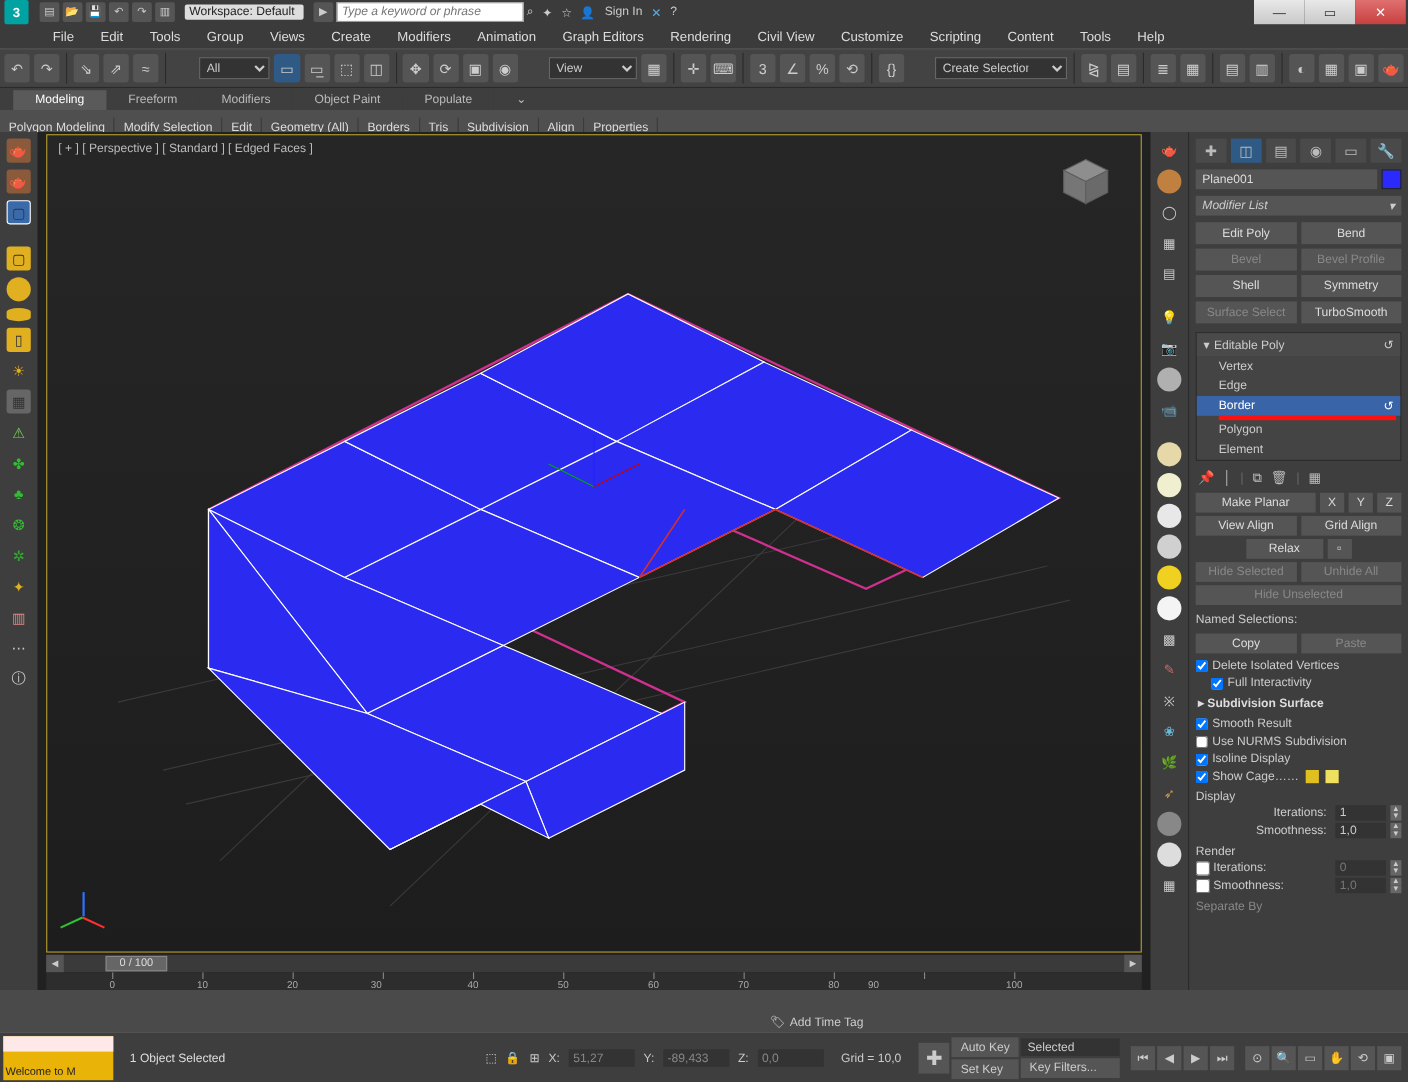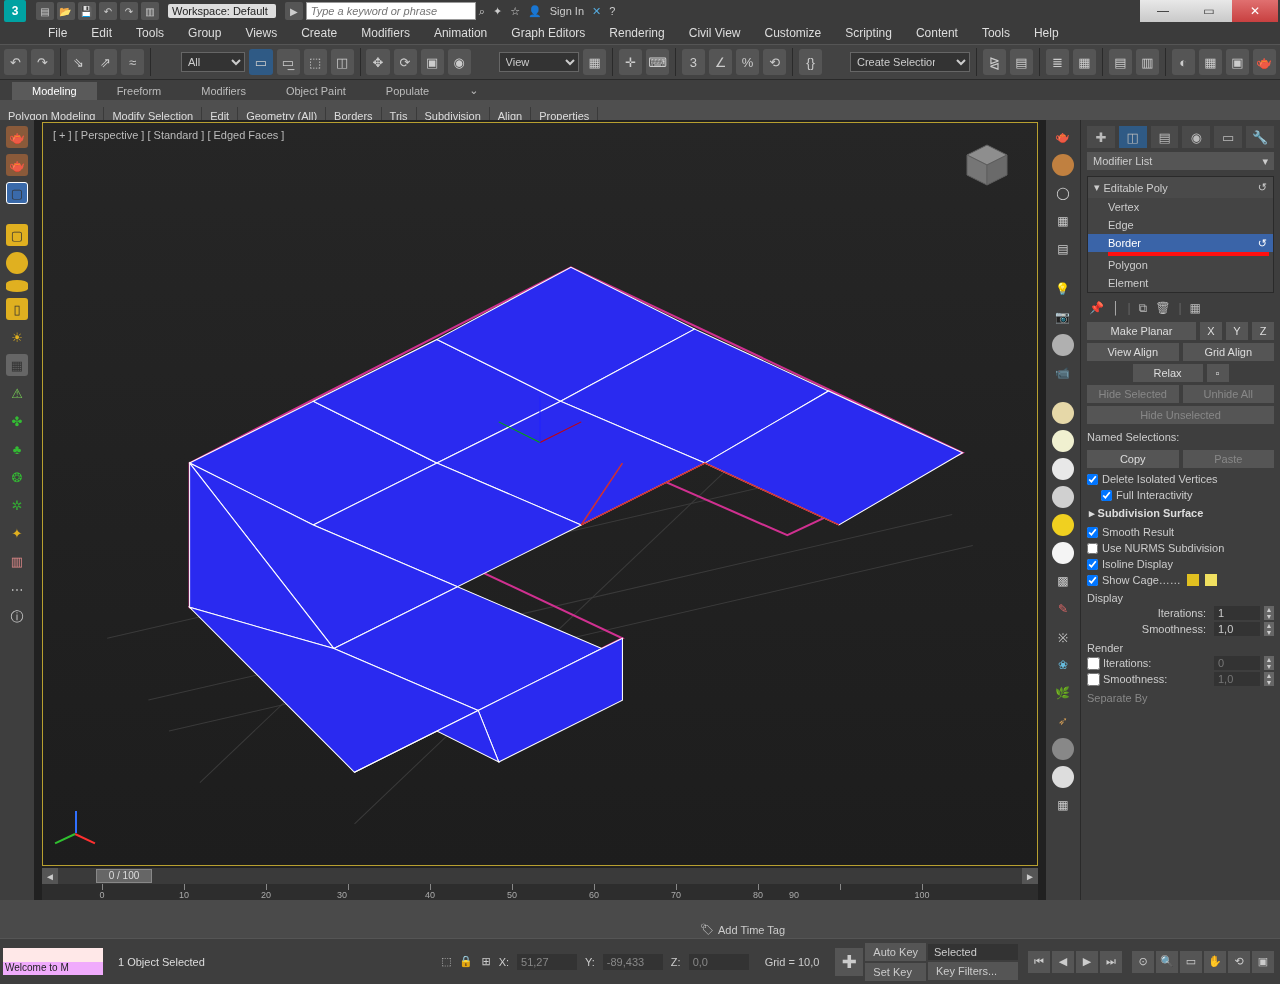--- a/index.html
+++ b/index.html
@@ -71,21 +71,21 @@
   .rs-icon { width:22px; height:22px; border-radius:11px; display:flex; align-items:center; justify-content:center; font-size:12px;}
 
   
   .cmd-panel { width:200px; background:#3e3e3e; border-left:1px solid #2a2a2a; display:flex; flex-direction:column; overflow:hidden;}
   .cmd-tabs { display:flex; gap:4px; padding:6px 6px 2px;}
   .cmd-tab { flex:1; height:22px; background:#4a4a4a; display:flex; align-items:center; justify-content:center; font-size:13px; color:#bbb;}
   .cmd-tab.active{background:#2f5a85;}
   .obj-name-row { display:flex; gap:4px; padding:4px 6px;}
   .obj-name { flex:1; background:#555; padding:3px 6px; font-size:11px; color:#ddd;}
   .color-swatch { width:18px; height:18px; background:#2a2aff; border:1px solid #222;}
-  .mod-list-dd { margin:2px 6px; background:#555; padding:3px 6px; font-size:11px; position:relative;}
+  .mod-list-dd { margin:2px 6px; background:#555; padding:3px 6px; font-size:11px; position:relative;font-style:italic;}
   .mod-list-dd::after{content:"▾"; position:absolute; right:6px;}
   .btn-grid { display:grid; grid-template-columns:1fr 1fr; gap:4px; padding:4px 6px;}
   .mod-btn{ background:#555; padding:4px 0; text-align:center; font-size:11px; color:#ddd;}
   .mod-btn.dim{color:#888;}
   .mod-stack { margin:4px 6px; border:1px solid #2a2a2a; background:#444;}
   .mod-stack .hdr{ padding:4px 6px; background:#4a4a4a; font-size:11px; display:flex; align-items:center; gap:4px;}
   .mod-stack .item{ padding:3px 6px 3px 20px; font-size:11px;}
   .mod-stack .item.sel{ background:#3a64a8; color:#fff; position:relative;}
   .mod-stack .redbar{ height:4px; background:#ff1010; margin:0 4px 0 20px;}
   .stack-btns{ display:flex; gap:8px; padding:4px 8px; align-items:center;}
@@ -101,21 +101,21 @@
   .rollout-hdr{ padding:4px 2px; font-weight:bold; color:#ddd;}
   .spin-row{ display:flex; align-items:center; gap:4px; margin:2px 0;}
   .spin-row label{flex:1; text-align:right; padding-right:4px;}
   .spin{ width:46px; background:#333; padding:1px 4px; color:#ccc; text-align:left;}
   .spin-btns{ display:flex; flex-direction:column;}
   .spin-btns span{width:10px;height:7px;background:#666;font-size:7px;line-height:7px;text-align:center;}
   .cage-sw{width:12px;height:12px;display:inline-block;margin-left:2px;}
 
   
   .statusbar { position:absolute; left:0; right:0; bottom:0; height:46px; background:#3e3e3e; border-top:1px solid #555; display:flex; align-items:center; font-size:11px;}
-  .prompt-area{ width:100px; height:27px; background:#f0abfc; margin:3px; padding:2px 4px; color:#222; font-family:monospace; font-size:10px; position:relative;}
+  .prompt-area{ width:100px; height:40px; background:#eab308; margin:3px; padding:2px 4px; color:#222; font-family:monospace; font-size:10px; position:relative;}
   .sel-info{ padding:0 12px; color:#ddd;}
   .coord-group{ display:flex; gap:8px; align-items:center; margin-left:auto; padding:0 6px;}
   .coord-field{ width:60px; background:#333; padding:2px 4px; color:#888;}
   .grid-info{ padding:0 10px; color:#ccc;}
   .anim-controls{ display:flex; gap:2px; align-items:center; padding:0 6px;}
   .ak-btn{ background:#555; padding:3px 8px;}
   .play-btn{ width:22px; height:22px; background:#555; display:flex; align-items:center; justify-content:center; font-size:11px;}
   .dd-sel{ background:#333; padding:2px 6px; width:90px;}
   .addtime{ position:absolute; left:700px; bottom:48px; display:flex; align-items:center; gap:4px; color:#ccc; font-size:11px;}
 
@@ -391,21 +391,35 @@
 
   <div class="cmd-panel">
     <div class="cmd-tabs">
       <div class="cmd-tab">✚</div>
       <div class="cmd-tab active">◫</div>
       <div class="cmd-tab">▤</div>
       <div class="cmd-tab">◉</div>
       <div class="cmd-tab">▭</div>
       <div class="cmd-tab">🔧</div>
     </div>
+    <div class="obj-name-row">
+      <div class="obj-name">Plane001</div>
+      <div class="color-swatch"></div>
+    </div>
     <div class="mod-list-dd">Modifier List</div>
+    <div class="btn-grid" id="modbtns">
+        <div class="mod-btn">Edit Poly</div>
+        <div class="mod-btn">Bend</div>
+        <div class="mod-btn dim">Bevel</div>
+        <div class="mod-btn dim">Bevel Profile</div>
+        <div class="mod-btn">Shell</div>
+        <div class="mod-btn">Symmetry</div>
+        <div class="mod-btn dim">Surface Select</div>
+        <div class="mod-btn">TurboSmooth</div>
+      </div>
 
     <div class="mod-stack">
       <div class="hdr">▾ <span>Editable Poly</span><span style="margin-left:auto">↺</span></div>
       <div id="stackitems">
           <div class="item">Vertex</div>
           <div class="item">Edge</div>
           <div class="item sel">Border<span style="float: right;">↺</span></div>
           <div class="redbar"></div>
           <div class="item">Polygon</div>
           <div class="item">Element</div>

